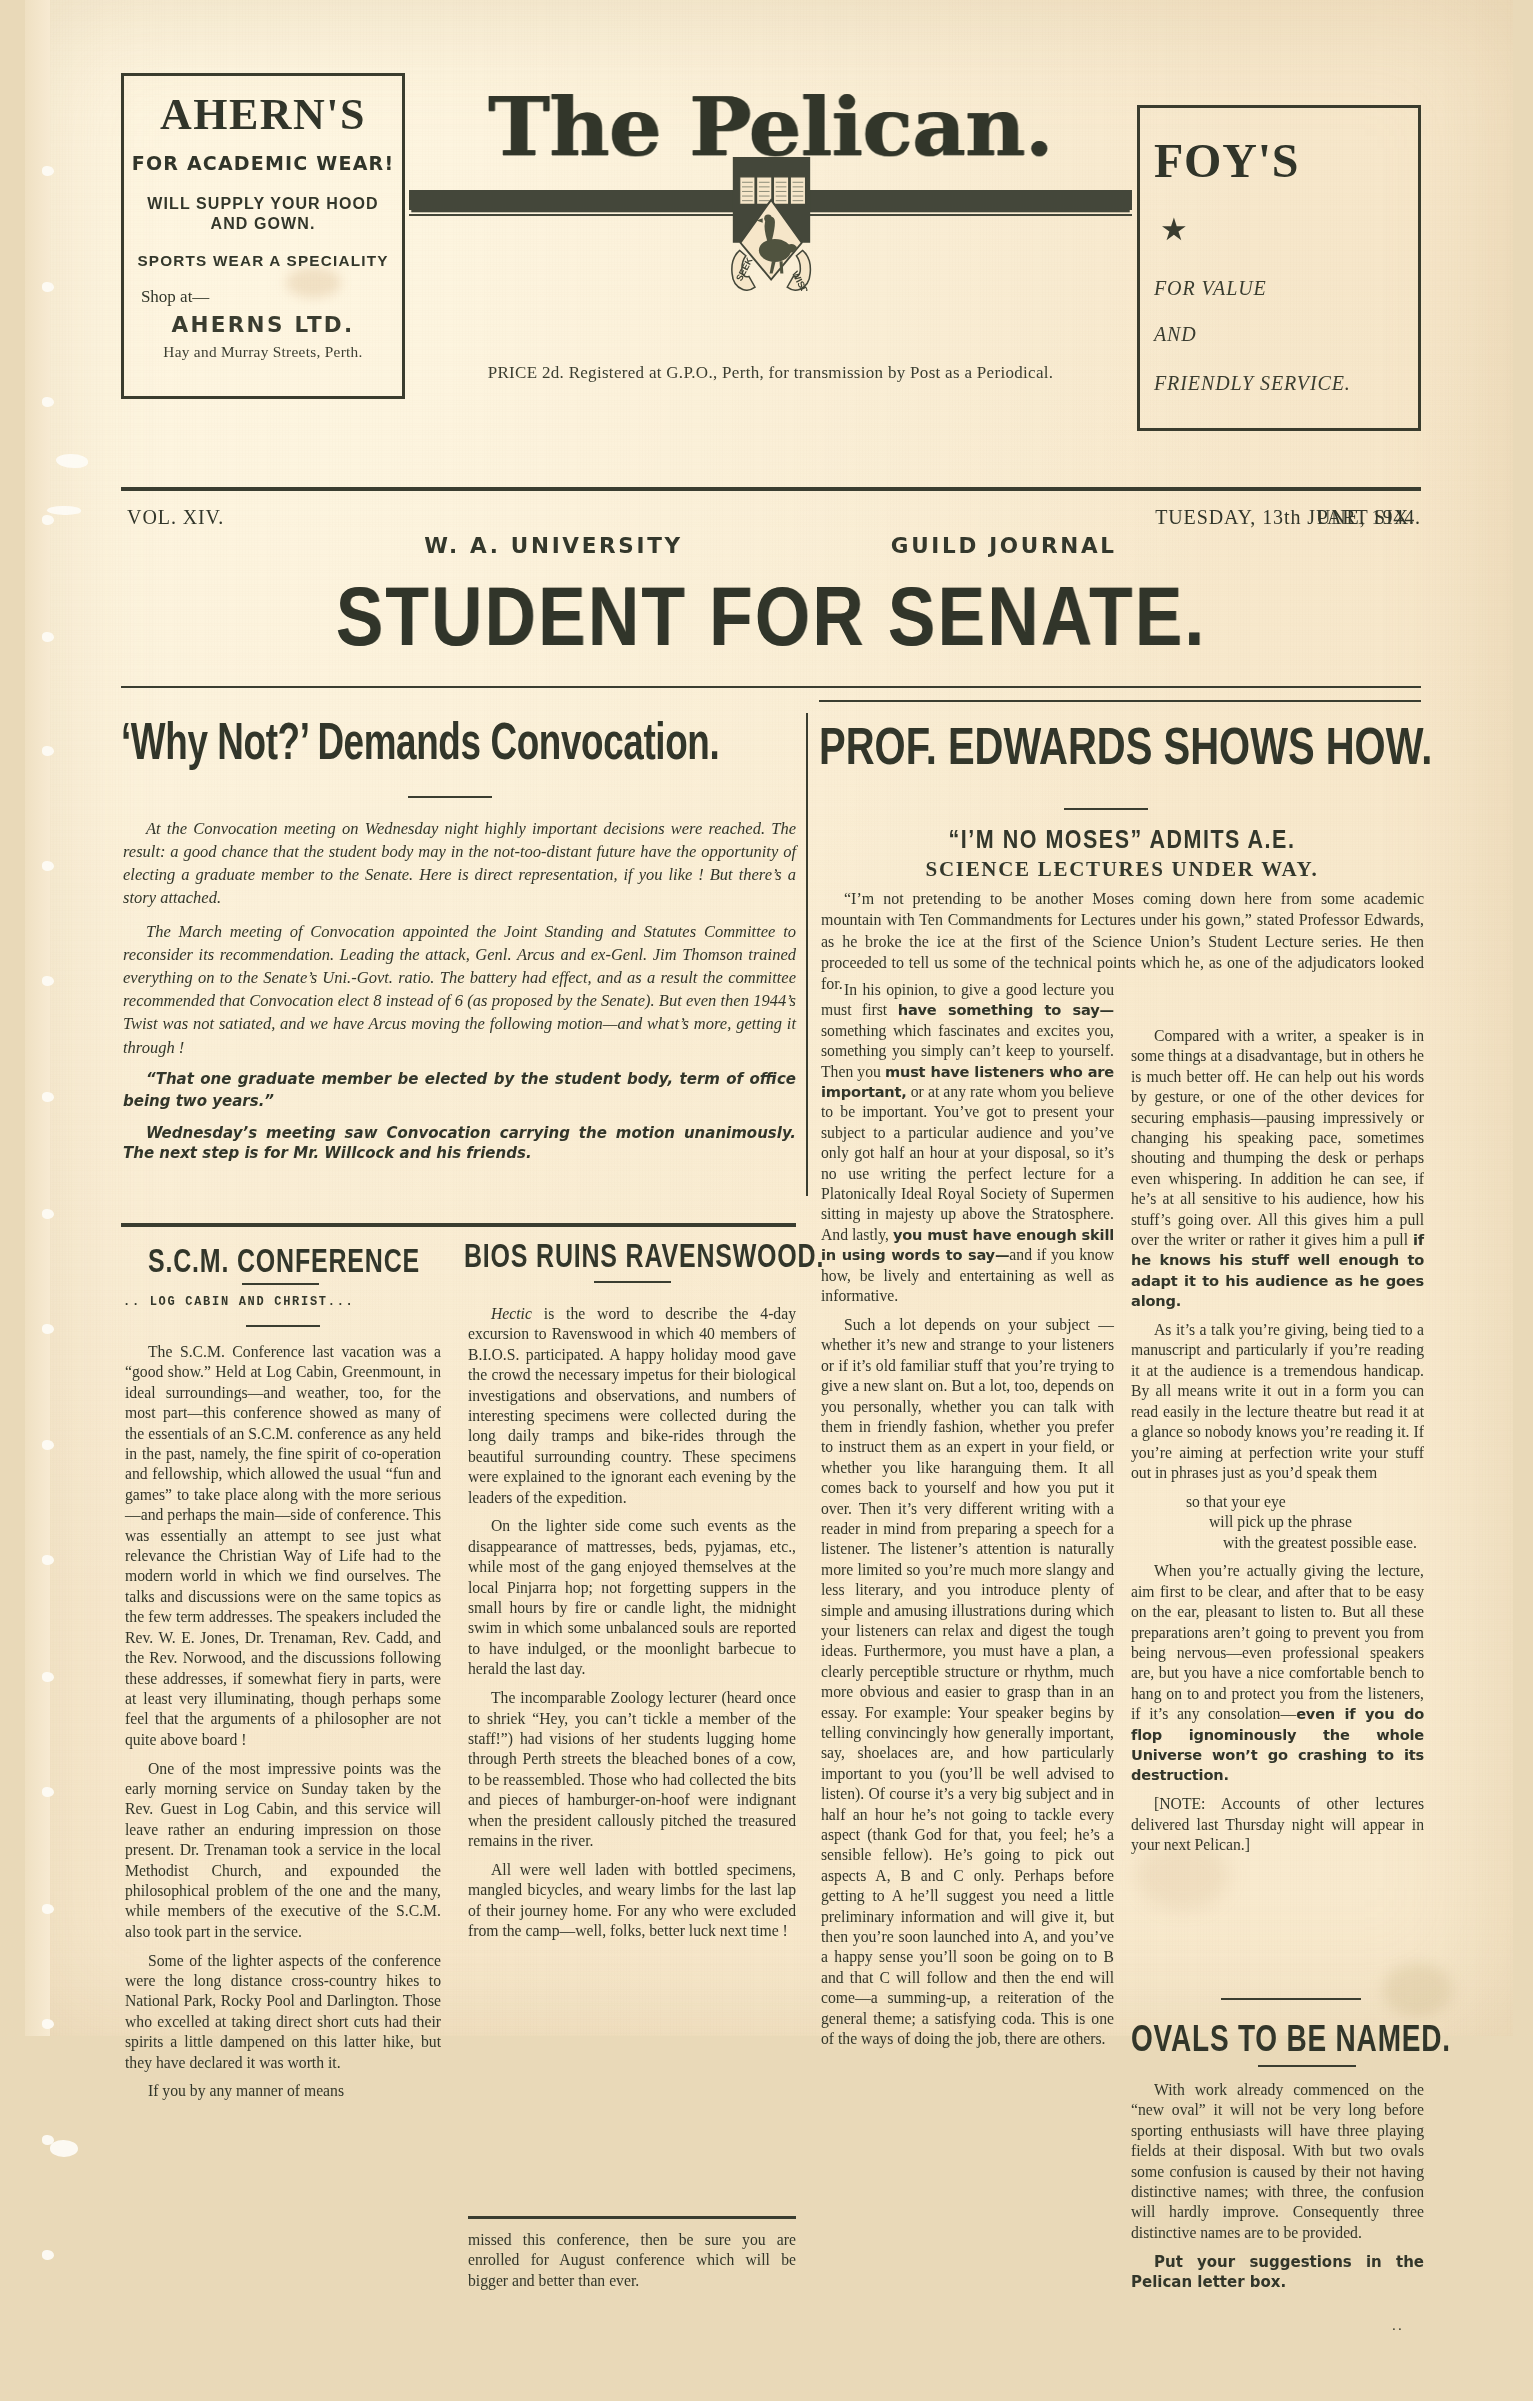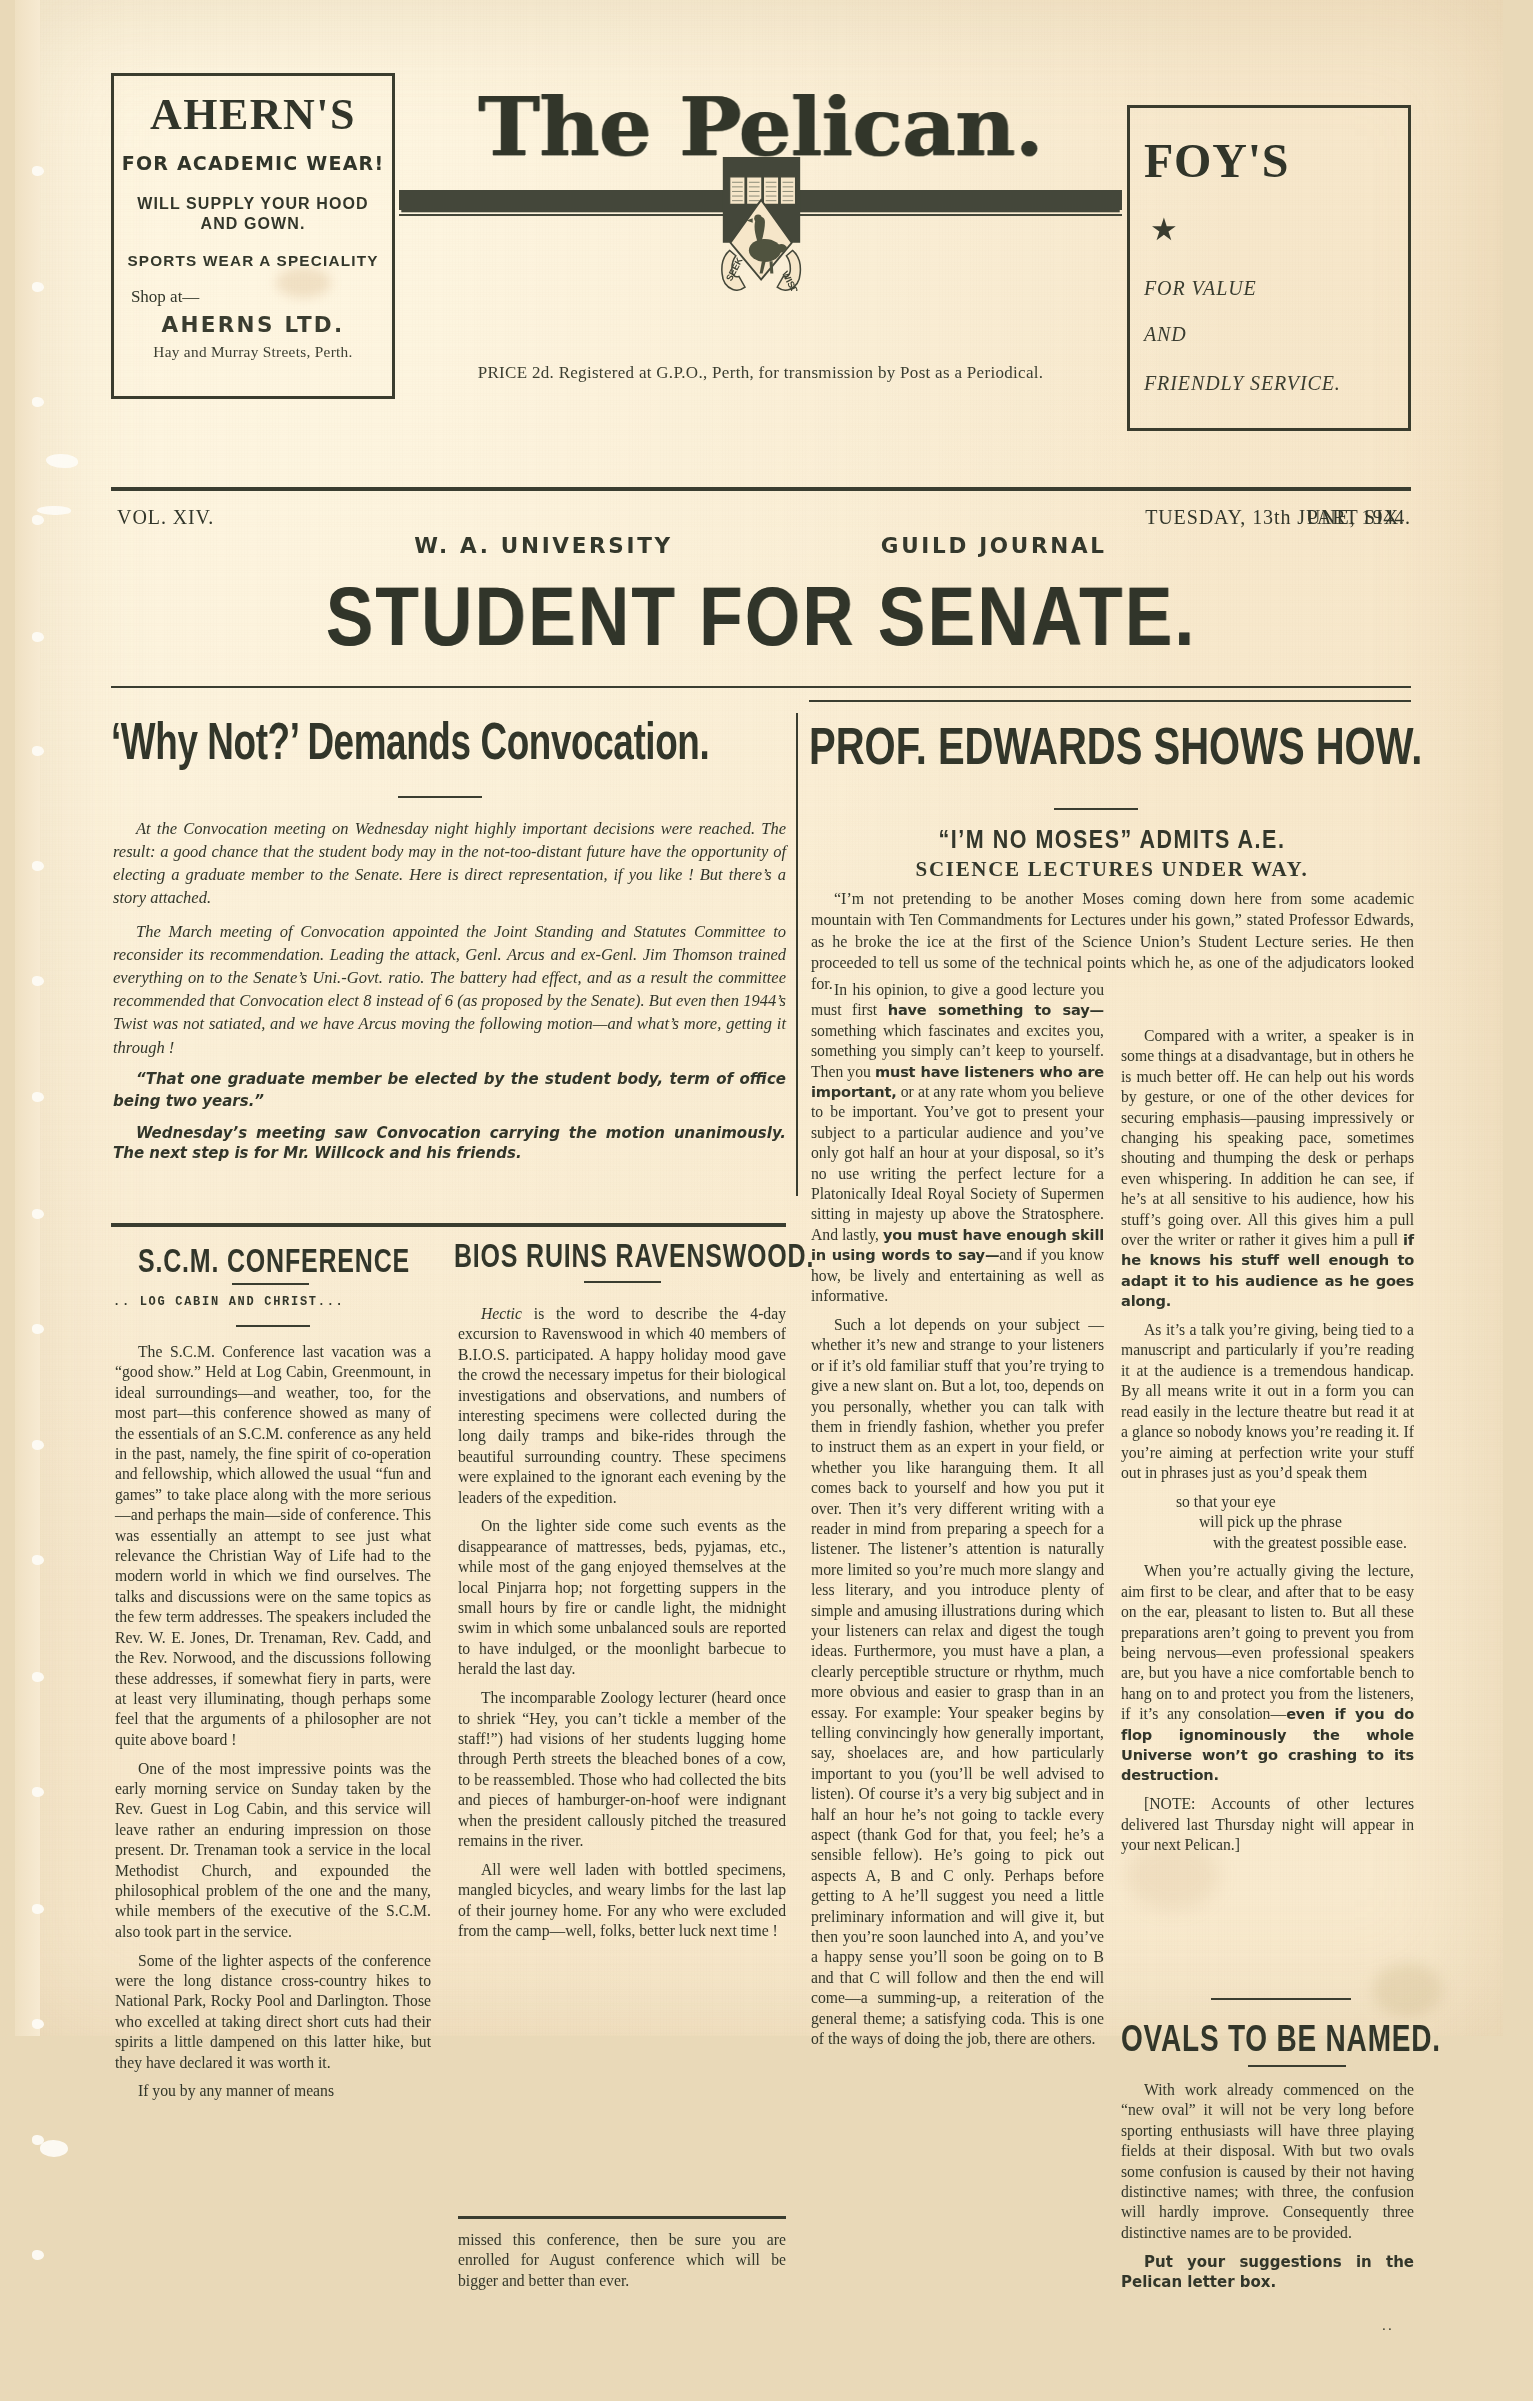--- a/index.html
+++ b/index.html
@@ -5,21 +5,21 @@
   html,body{margin:0;padding:0;}
   body{
     width:1534px;height:2401px;
     background:#e9d9b8;
     font-family:"Liberation Serif", serif;
     overflow:hidden;
     position:relative;
   }
   
   #paper{
-    position:absolute;left:15px;top:0;width:1488px;height:2036px;
+    position:absolute;left:25px;top:0;width:1488px;height:2036px;
     background:
       radial-gradient(ellipse at 18% 12%, rgba(255,248,228,.85) 0%, rgba(255,248,228,0) 55%),
       radial-gradient(ellipse at 85% 80%, rgba(252,240,215,.7) 0%, rgba(252,240,215,0) 60%),
       linear-gradient(120deg,#fbf0d8 0%,#f8ead0 30%,#f6e6c9 60%,#f2e0c0 100%);
     box-shadow:inset 0 0 123px rgba(190,160,110,.30);
   }
   #grain{position:absolute;inset:0;pointer-events:none;opacity:.30;
     background-image:
       repeating-linear-gradient(0deg, rgba(150,120,70,.05) 0 0.8px, rgba(0,0,0,0) 0.8px 2.3px),
       repeating-linear-gradient(90deg, rgba(150,120,70,.04) 0 0.8px, rgba(0,0,0,0) 0.8px 3.1px);}

